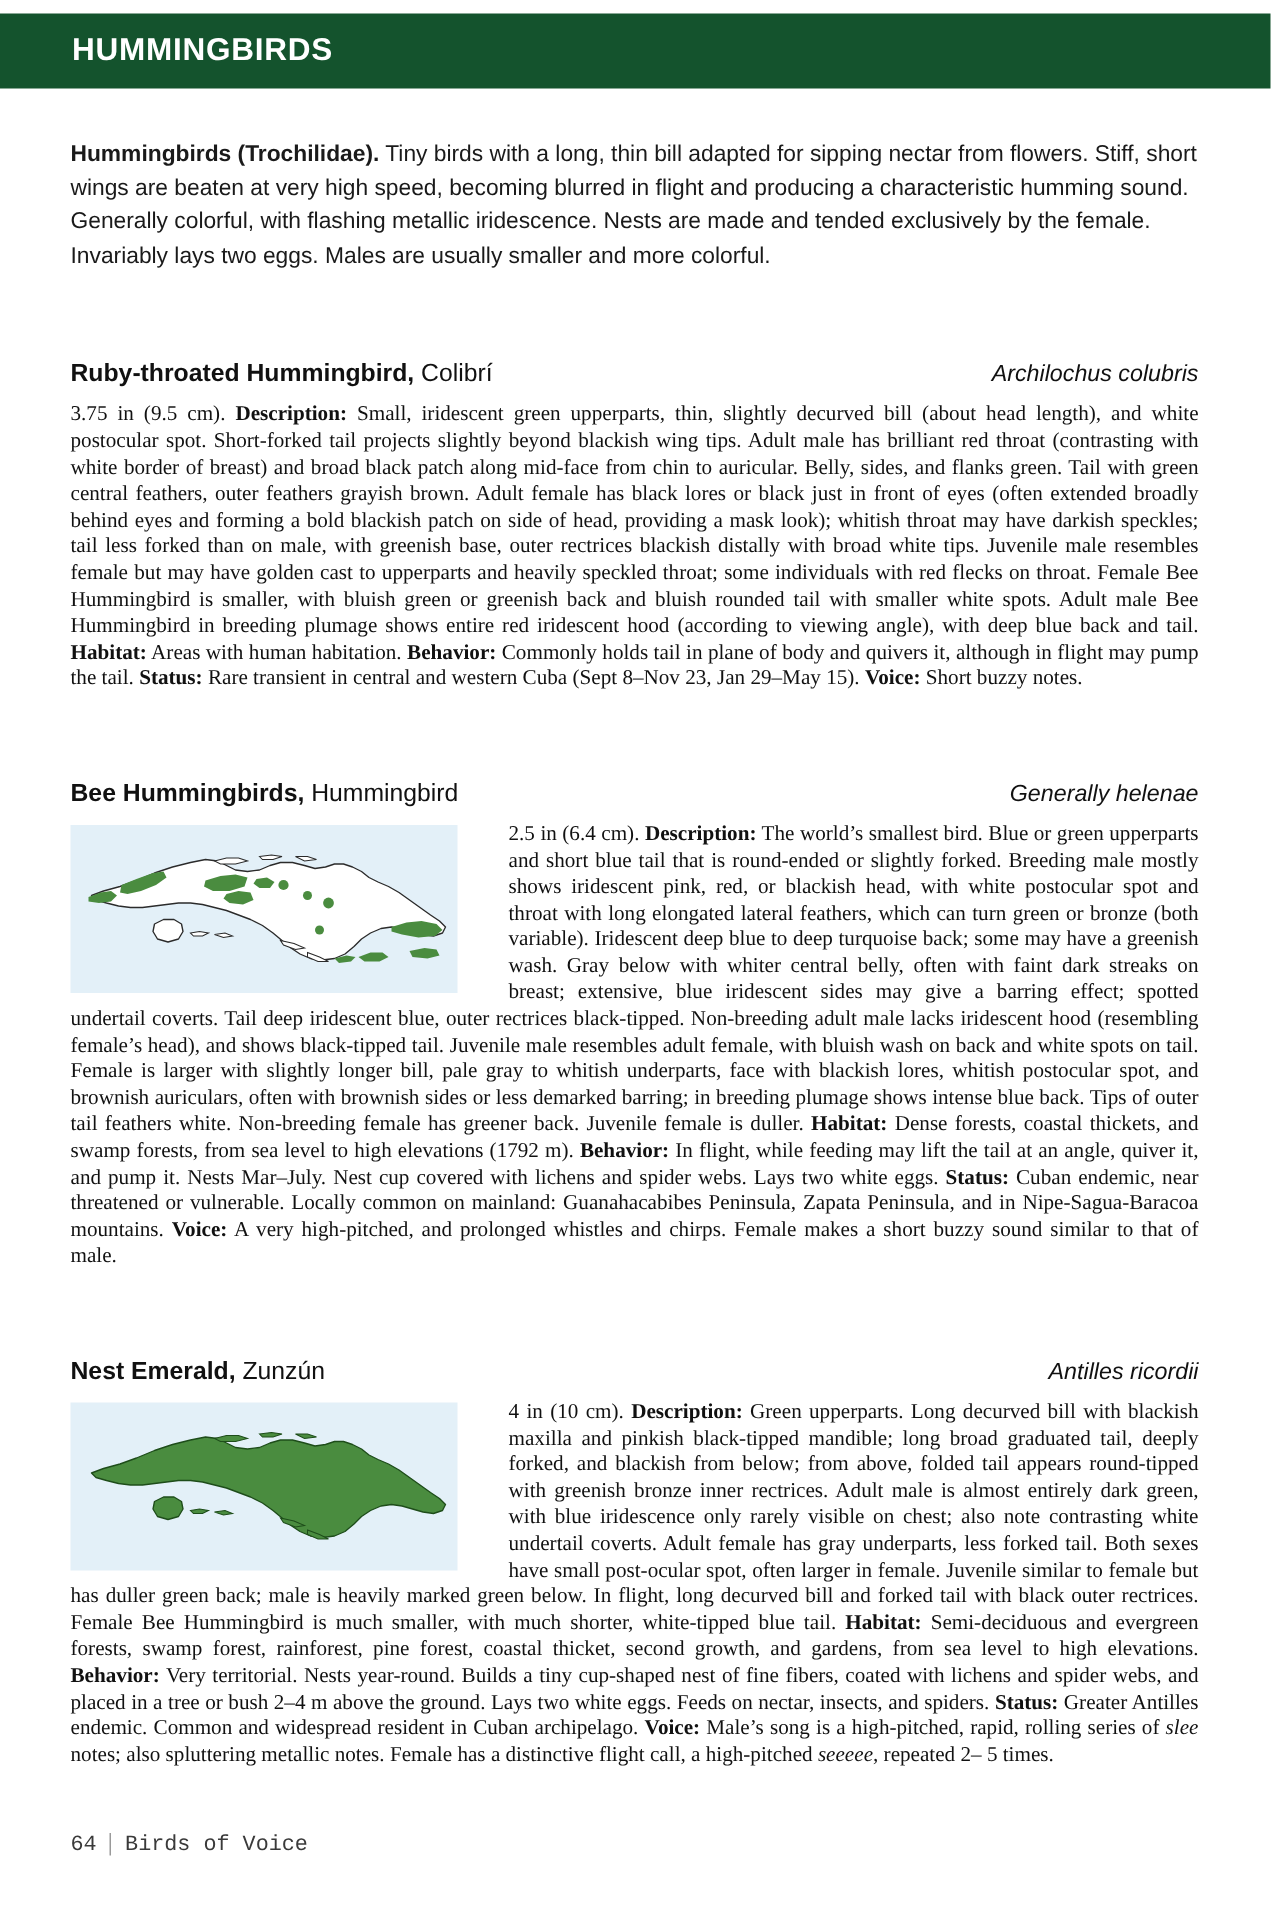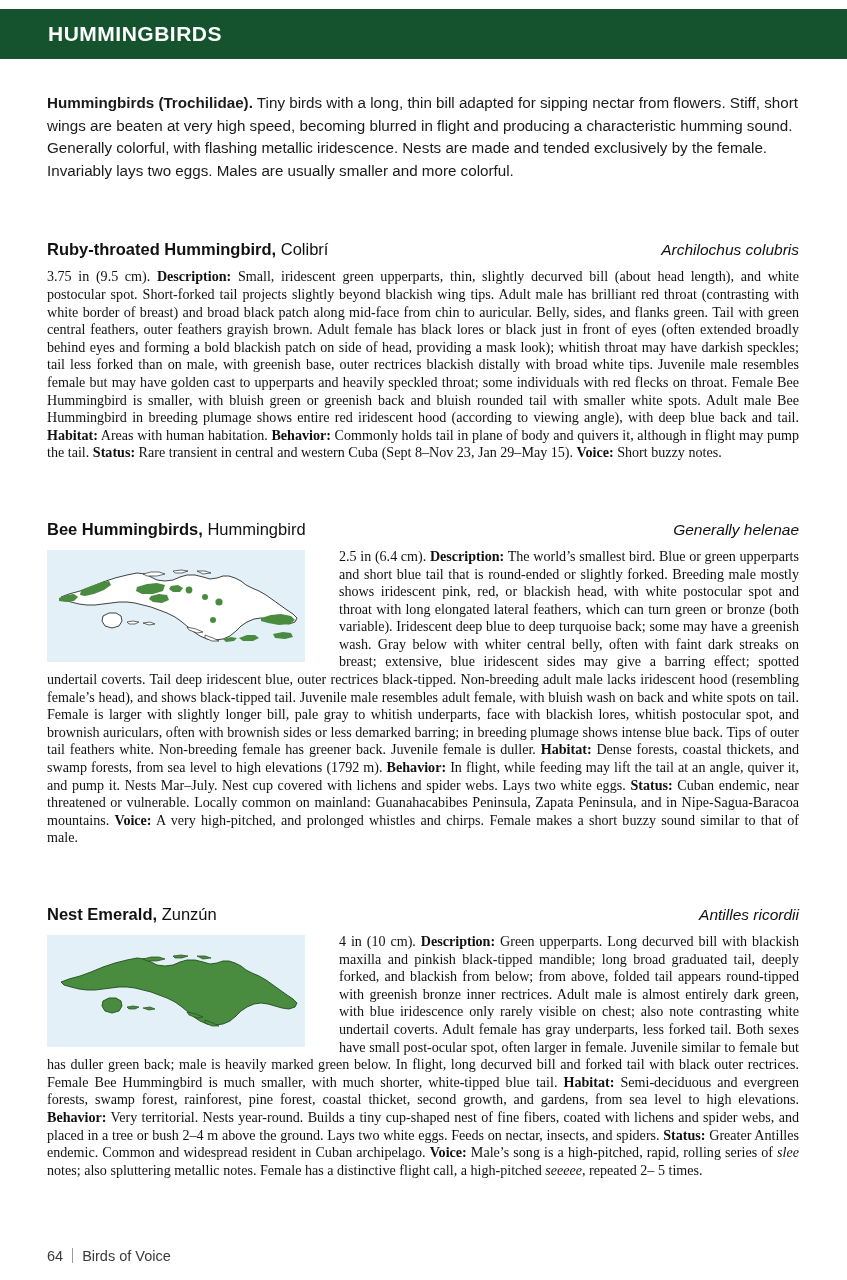--- a/index.html
+++ b/index.html
@@ -117,24 +117,24 @@
   .clearfix::after {
     content: "";
     display: block;
     clear: both;
   }
 
   
   .footer {
     position: absolute;
     left: 47px;
-    top: 1248px;
+    top: 1222px;
     display: flex;
     align-items: flex-start;
-    font-family: Liberation Sans, sans-serif;
+    font-family: Liberation Mono, monospace;
     font-size: 14.5px;
     color: #3a3a3a;
   }
   .footer-page-number { padding-right: 9px; }
   .footer-sep {
     width: 1px;
     height: 15px;
     background: #9a9a9a;
     margin-right: 9px;
   }

